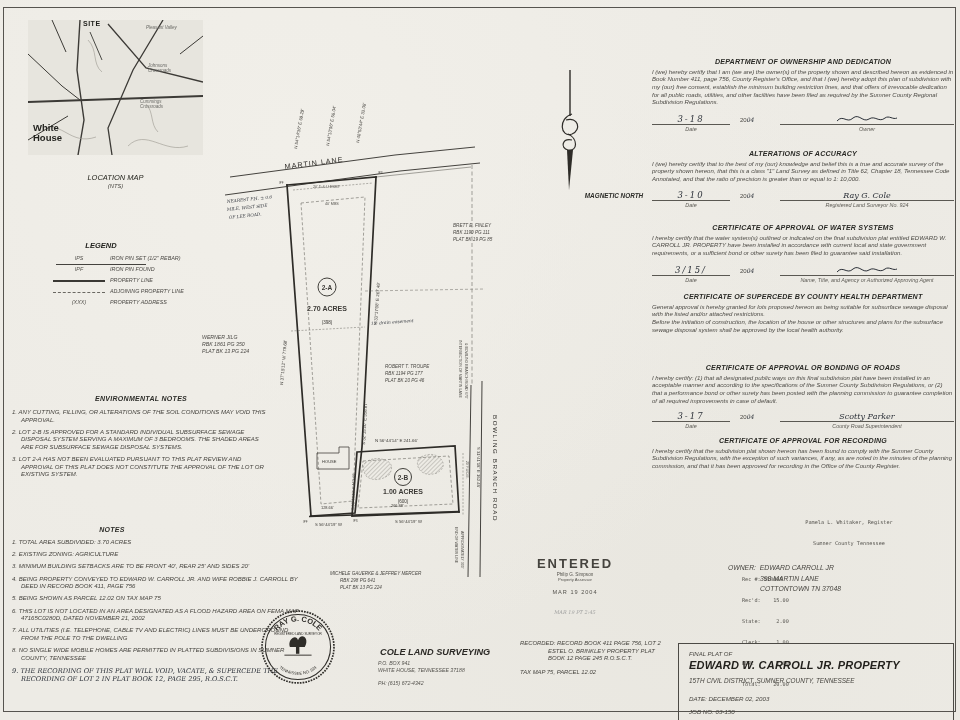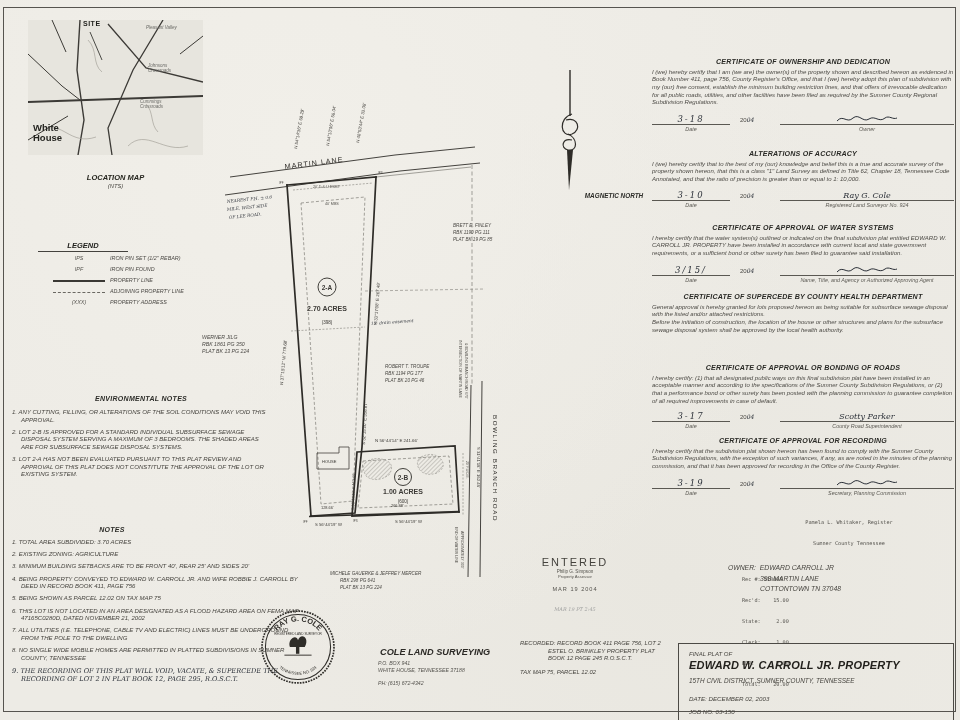--- a/index.html
+++ b/index.html
@@ -12,24 +12,24 @@
   .it{font-style:italic;margin-left:28px;}
   .b{font-weight:bold;}
   .hw{font-family:"DejaVu Serif",serif;font-style:italic;color:#2b3038;}
   .page-border{position:absolute;left:3px;top:7px;right:4px;bottom:8px;border:1.4px solid #56544f;pointer-events:none;}
 
   
   .locmap{position:absolute;left:28px;top:20px;width:175px;height:135px;background:#e7e5de;}
   .map-label{position:absolute;color:#6a6a66;font-size:4.5px;font-style:italic;line-height:1.05;}
   .map-town{position:absolute;font-weight:bold;font-size:9.5px;color:#23231f;line-height:1.02;width:46px;}
   .map-site{position:absolute;font-weight:bold;font-size:7px;color:#1e1e1a;letter-spacing:.5px;}
-  .map-title{position:absolute;left:28px;width:175px;text-align:center;font-weight:bold;font-style:italic;}
+  .map-title{position:absolute;left:28px;width:175px;text-align:center;font-weight:normal;font-style:italic;}
 
   
-  .legend-title{position:absolute;left:38px;top:241px;width:90px;text-align:center;font-weight:bold;font-style:italic;font-size:7.5px;color:#23231f;border-bottom:1px solid #44423e;padding-bottom:1px;}
+  .legend-title{position:absolute;left:56px;top:241px;width:90px;text-align:center;font-weight:bold;font-style:italic;font-size:7.5px;color:#23231f;border-bottom:1px solid #44423e;padding-bottom:14px;}
   .leg-row{position:absolute;left:48px;width:215px;display:flex;align-items:center;font-size:5.4px;font-style:italic;}
   .leg-sym{width:62px;text-align:center;color:#55534e;}
   .leg-desc{flex:1;color:#4a4844;}
   .leg-line{display:inline-block;width:52px;height:0;}
   .leg-line.solid{border-top:2.4px solid #3a3834;}
   .leg-line.dashed{border-top:1px dashed #6a6862;}
 
   
   .sec-title{font-weight:bold;font-style:italic;color:#2c2c28;letter-spacing:.3px;}
   .note-item{font-size:6.05px;font-style:italic;line-height:1.26;margin-bottom:4.6px;padding-left:9px;text-indent:-9px;color:#46443f;}
@@ -257,21 +257,21 @@
 
   <svg class="abs" style="left:548px;top:70px" width="44" height="122" viewBox="0 0 44 122">
     <path d="M22,0 L22,46" stroke="#2e2c28" stroke-width="1.4" fill="none"></path>
     <path d="M24,44 C10,48 12,68 24,64 C34,60 30,46 18,50" stroke="#2e2c28" stroke-width="1.2" fill="none"></path>
     <path d="M20,64 C30,68 30,82 20,80 C12,78 14,68 24,70" stroke="#2e2c28" stroke-width="1.2" fill="none"></path>
     <polygon points="19,80 25,80 21,120" fill="#2e2c28"></polygon>
   </svg>
   <div class="abs b it" style="left:536px;top:192px;width:100px;text-align:center;font-size:6.4px;color:#2c2c28">MAGNETIC NORTH</div>
 
   <div class="cert" style="top:58px">
-    <div class="cert-title">CERTIFICATE OF OWNERSHIP AND DEDICATION</div>
+    <div class="cert-title">DEPARTMENT OF OWNERSHIP AND DEDICATION</div>
     <div class="cert-body">I (we) hereby certify that I am (we are) the owner(s) of the property shown and described hereon as evidenced in Book Number 411, page 756, County Register's Office, and that I (we) hereby adopt this plan of subdivision with my (our) free consent, establish the minimum building restriction lines, and that offers of irrevocable dedication for all public roads, utilities, and other facilities have been filed as required by the Sumner County Regional Subdivision Regulations.</div>
     <div class="sig-row">
       <div class="sig-date">
           <div class="hw date-val">3-18</div>
           <div class="sigline"></div>
           <div class="sig-label">Date</div>
         </div>
       <div class="sig-year"><span>20</span><span class="hw">04</span></div>
       <div class="sig-main">
           <div class="hw sig-val"><svg class="squig" width="64" height="12" viewBox="0 0 64 12">
@@ -341,54 +341,39 @@
           <div class="hw sig-val"><span>Scotty Parker</span></div>
           <div class="sigline"></div>
           <div class="sig-label">County Road Superintendent</div>
         </div>
     </div>
   </div>
 
   <div class="cert" style="top:437px">
     <div class="cert-title">CERTIFICATE OF APPROVAL FOR RECORDING</div>
     <div class="cert-body">I hereby certify that the subdivision plat shown hereon has been found to comply with the Sumner County Subdivision Regulations, with the exception of such variances, if any, as are noted in the minutes of the planning commission, and that it has been approved for recording in the Office of the County Register.</div>
-    <div class="sig-row">
-      <div class="sig-date">
-          <div class="hw date-val">3-19</div>
-          <div class="sigline"></div>
-          <div class="sig-label">Date</div>
-        </div>
-      <div class="sig-year"><span>20</span><span class="hw">04</span></div>
-      <div class="sig-main">
-          <div class="hw sig-val"><svg class="squig" width="64" height="12" viewBox="0 0 64 12">
-              <use href="#sq"></use>
-            </svg><span></span></div>
-          <div class="sigline"></div>
-          <div class="sig-label">Secretary, Planning Commission</div>
-        </div>
-    </div>
   </div>
 
   <div class="abs mono" style="left:742px;top:505px;width:214px;font-size:5.2px;line-height:1.35;color:#55534e">
     <div style="text-align:center">Pamela L. Whitaker, Register</div>
     <div style="text-align:center">Sumner County Tennessee</div>
     <div style="display:flex;gap:14px;margin-top:1px">
       <div>
         <div>Rec #: 518095</div>
         <div>Rec'd:    15.00</div>
         <div>State:     2.00</div>
         <div>Clerk:     1.00</div>
         <div>EDP:       2.00</div>
         <div>Total:    20.00</div>
       </div>
     </div>
   </div>
 
   <div class="abs" style="left:527px;top:556px;width:96px;text-align:center;color:#55534e">
-    <div style="font-size:11px;font-weight:normal;letter-spacing:2px;color:#45433e">ENTERED</div>
+    <div style="font-size:13px;font-weight:bold;letter-spacing:2px;color:#45433e">ENTERED</div>
     <div style="font-size:4.6px;margin-top:1px">Philip G. Simpson</div>
     <div style="font-size:4.2px">Property Assessor</div>
     <div style="font-size:5.6px;margin-top:7px;letter-spacing:1px">MAR 19 2004</div>
     <div class="hw" style="font-size:5px;margin-top:14px;opacity:.4">MAR 19  PT 2:45</div>
   </div>
 
   <div class="abs it" style="left:700px;top:563px;font-size:6.8px;line-height:1.55;color:#46443f">
     <div><span>OWNER:</span>&nbsp;&nbsp;<span>EDWARD CARROLL JR</span></div>
     <div style="margin-left:32px">398 MARTIN LANE</div>
     <div style="margin-left:32px">COTTONTOWN  TN 37048</div>

